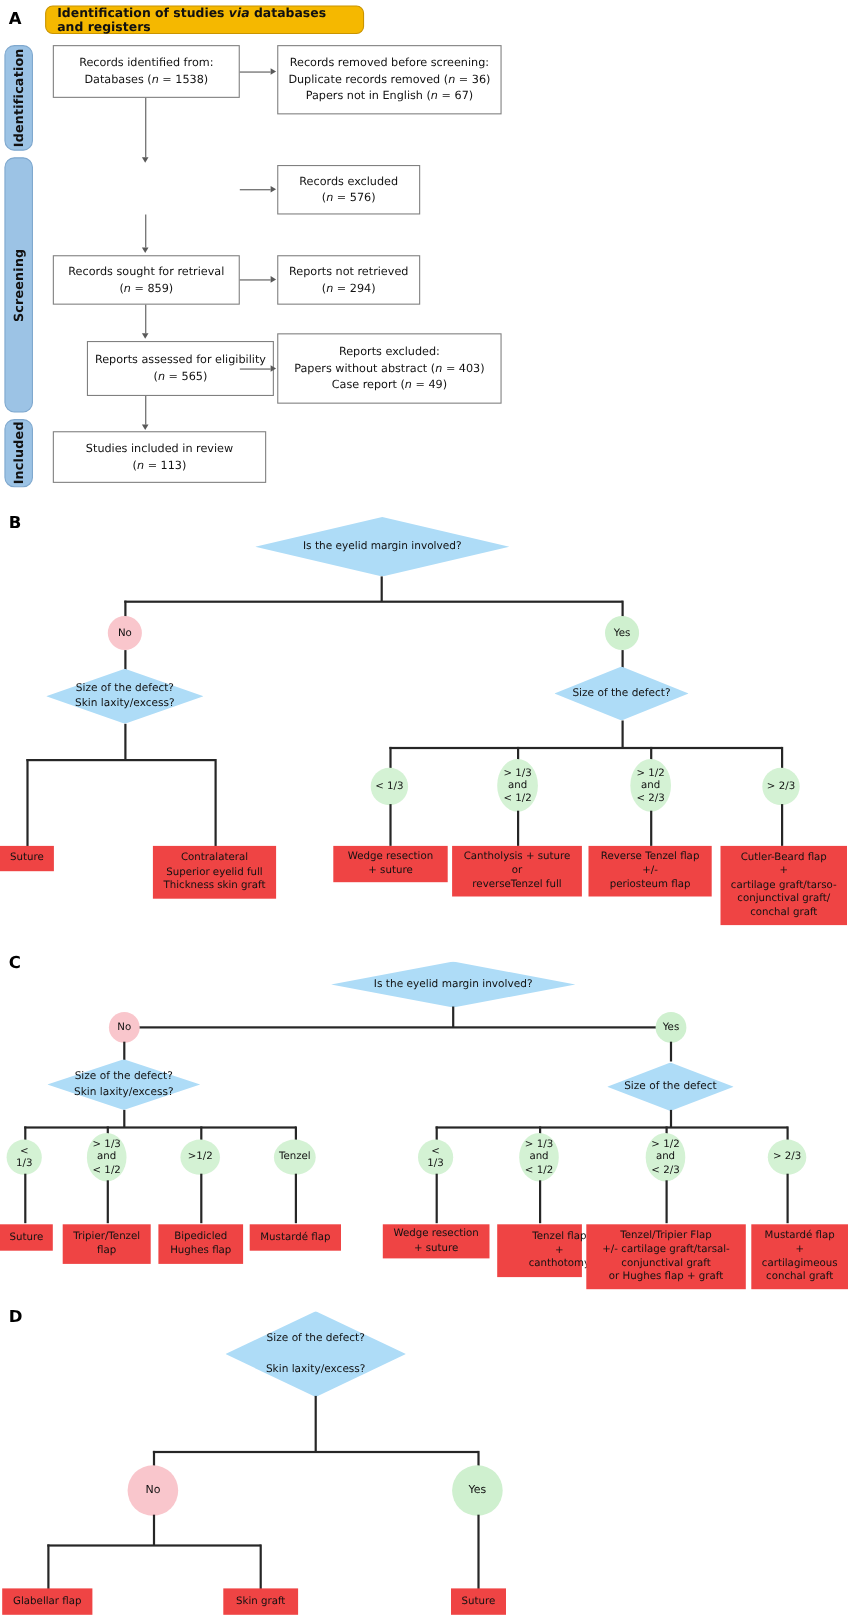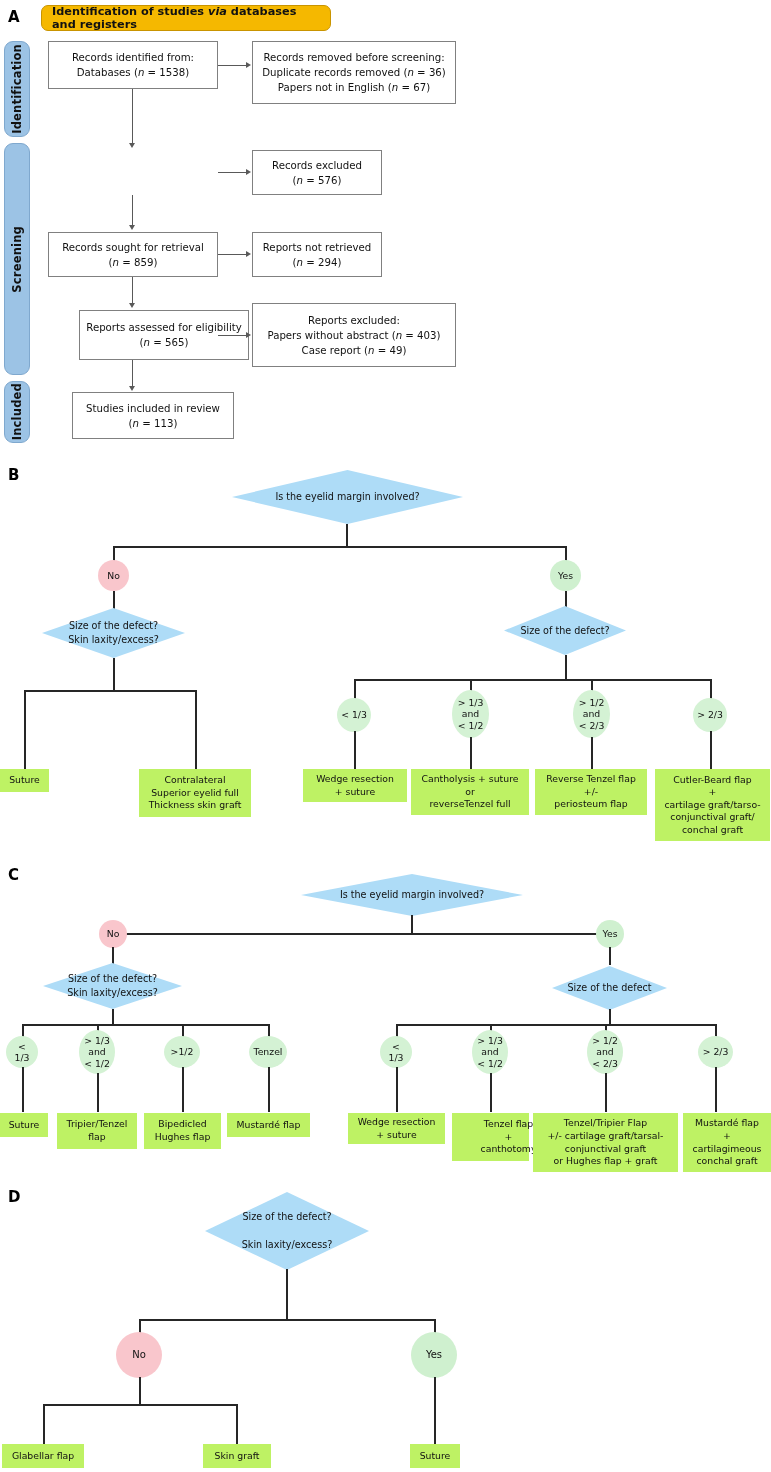--- a/index.html
+++ b/index.html
@@ -56,21 +56,21 @@
   .circle{
     position:absolute;border-radius:50%;
     display:flex;align-items:center;justify-content:center;text-align:center;
     font-size:9.3px;line-height:11.5px;color:#111;white-space:pre-line;
   }
   .c-no{background:#F9C6CC;align-items:center;}
   .c-yes{background:#CFF0CF;}
   .c-green{background:#D4F2D4;}
 
   .tbox{
-    position:absolute;background:#bef264;box-sizing:border-box;
+    position:absolute;background:#ef4444;box-sizing:border-box;
     display:flex;align-items:center;justify-content:center;text-align:center;
     font-size:9.3px;line-height:12.6px;color:#111;padding:4px 4px;white-space:pre-line;
   }
 </style>
 </head>
 <body>
 
 <div id="figure">
 
   <div class="panel-letter" style="left:8px;top:8px;">A</div>
@@ -120,21 +120,21 @@
     <div class="ln">Reports assessed for eligibility</div>
     <div class="ln">(<em>n</em> = 565)</div>
   </div>
 
   <div class="pbox" style="left:252px;top:303px;width:204px;height:64px;">
     <div class="ln">Reports excluded:</div>
     <div class="ln">Papers without abstract (<em>n</em> = 403)</div>
     <div class="ln">Case report (<em>n</em> = 49)</div>
   </div>
 
-  <div class="pbox" style="left:48px;top:392px;width:162px;height:47px;margin-left:24px;">
+  <div class="pbox" style="left:48px;top:392px;width:194px;height:47px;">
     <div class="ln">Studies included in review</div>
     <div class="ln">(<em>n</em> = 113)</div>
   </div>
 
   <div class="hline" style="left:218px;top:65px;width:28px;"></div>
   <div class="arrowhead-right" style="left:246px;top:61.5px;"></div>
   <div class="vline" style="left:132px;top:89px;height:54px;"></div>
   <div class="arrowhead-down" style="left:128.8px;top:143px;"></div>
 
   <div class="hline" style="left:218px;top:172px;width:28px;"></div>

